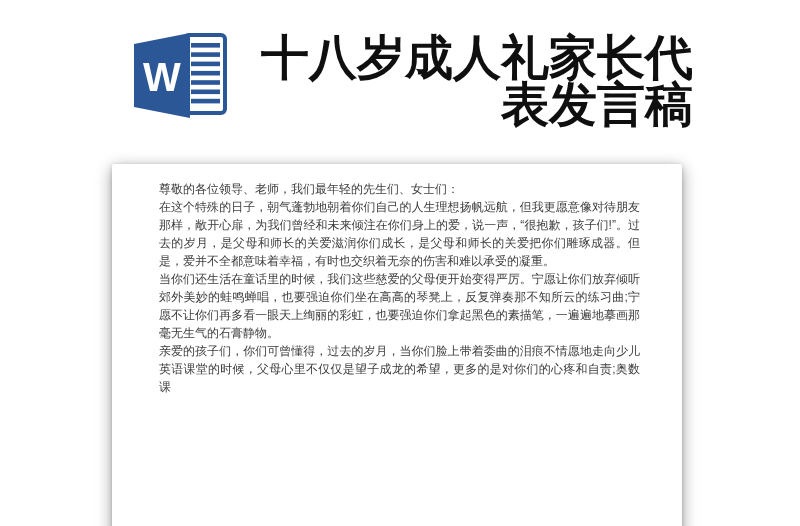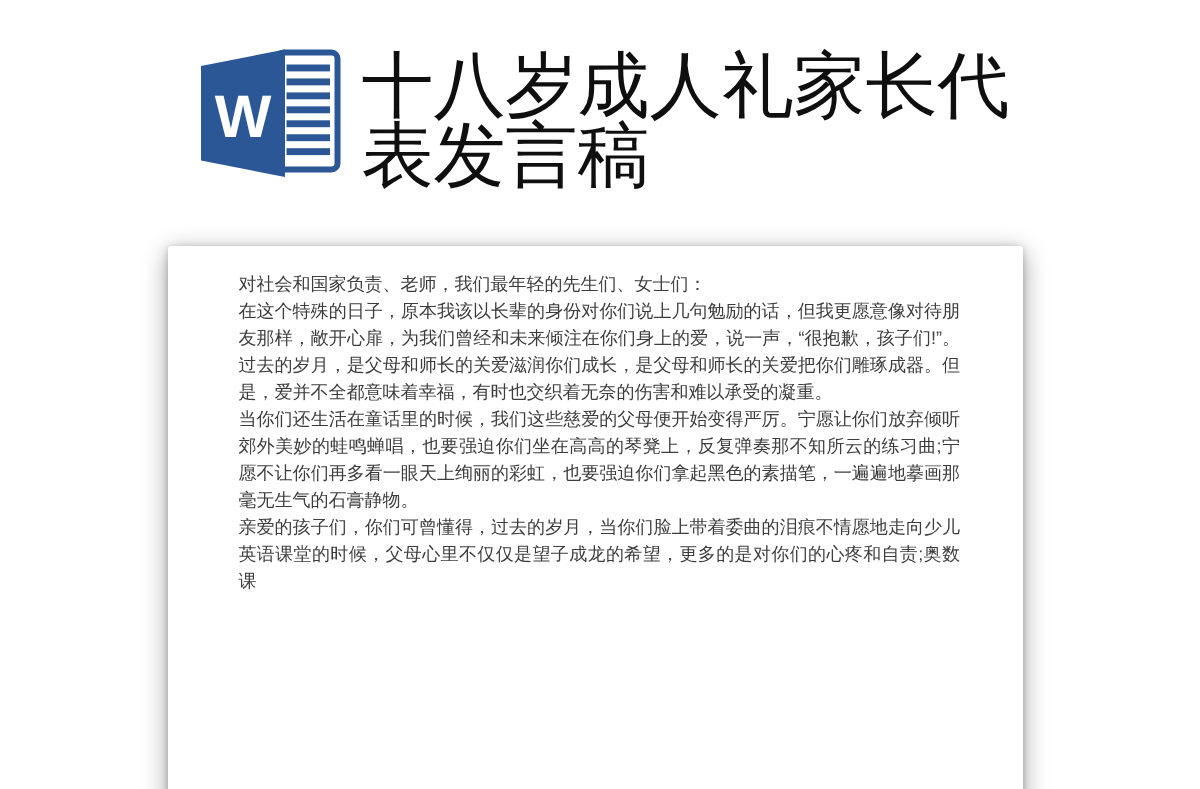--- a/index.html
+++ b/index.html
@@ -29,24 +29,25 @@
     width: 96px;
     height: 88px;
     display: block;
   }
   .word-icon svg { display: block; }
   .doc-title {
     margin: 4px 0 0 0;
     width: 452px;
     font-size: 48px;
     line-height: 47px;
-    font-weight: 400;
+    font-weight: 700;
     color: var(--title-color, #0f0f0f);
     letter-spacing: 0;
     word-break: break-all;
+    text-align: right;
   }
   
   .page-card {
     position: absolute;
     left: 112px;
     top: 164px;
     width: 570px;
     height: 580px;
     background: var(--card-bg, #ffffff);
     border-radius: 2px;
@@ -89,20 +90,20 @@
 
         <polygon points="2,14 58,3 58,88 2,77" fill="var(--word-blue, #2b5797)"></polygon>
         <text x="30" y="61" text-anchor="middle" font-family="&quot;Liberation Sans&quot;, sans-serif" font-size="40" font-weight="bold" fill="#ffffff">W</text>
       </svg>
     </span>
     <h1 class="doc-title">十八岁成人礼家长代表发言稿</h1>
   </header>
 
   <section class="page-card">
     <div class="page-content">
-      <p>对社会和国家负责、老师，我们最年轻的先生们、女士们：</p>
-      <p>在这个特殊的日子，原本我该以长辈的身份对你们说上几句勉励的话，但我更愿意像对待朋友那样，敞开心扉，为我们曾经和未来倾注在你们身上的爱，说一声，“很抱歉，孩子们!”。过去的岁月，是父母和师长的关爱滋润你们成长，是父母和师长的关爱把你们雕琢成器。但是，爱并不全都意味着幸福，有时也交织着无奈的伤害和难以承受的凝重。</p>
+      <p>尊敬的各位领导、老师，我们最年轻的先生们、女士们：</p>
+      <p>在这个特殊的日子，朝气蓬勃地朝着你们自己的人生理想扬帆远航，但我更愿意像对待朋友那样，敞开心扉，为我们曾经和未来倾注在你们身上的爱，说一声，“很抱歉，孩子们!”。过去的岁月，是父母和师长的关爱滋润你们成长，是父母和师长的关爱把你们雕琢成器。但是，爱并不全都意味着幸福，有时也交织着无奈的伤害和难以承受的凝重。</p>
       <p>当你们还生活在童话里的时候，我们这些慈爱的父母便开始变得严厉。宁愿让你们放弃倾听郊外美妙的蛙鸣蝉唱，也要强迫你们坐在高高的琴凳上，反复弹奏那不知所云的练习曲;宁愿不让你们再多看一眼天上绚丽的彩虹，也要强迫你们拿起黑色的素描笔，一遍遍地摹画那毫无生气的石膏静物。</p>
       <p>亲爱的孩子们，你们可曾懂得，过去的岁月，当你们脸上带着委曲的泪痕不情愿地走向少儿英语课堂的时候，父母心里不仅仅是望子成龙的希望，更多的是对你们的心疼和自责;奥数课</p>
     </div>
   </section>
 
 </div>
 
 </body></html>

